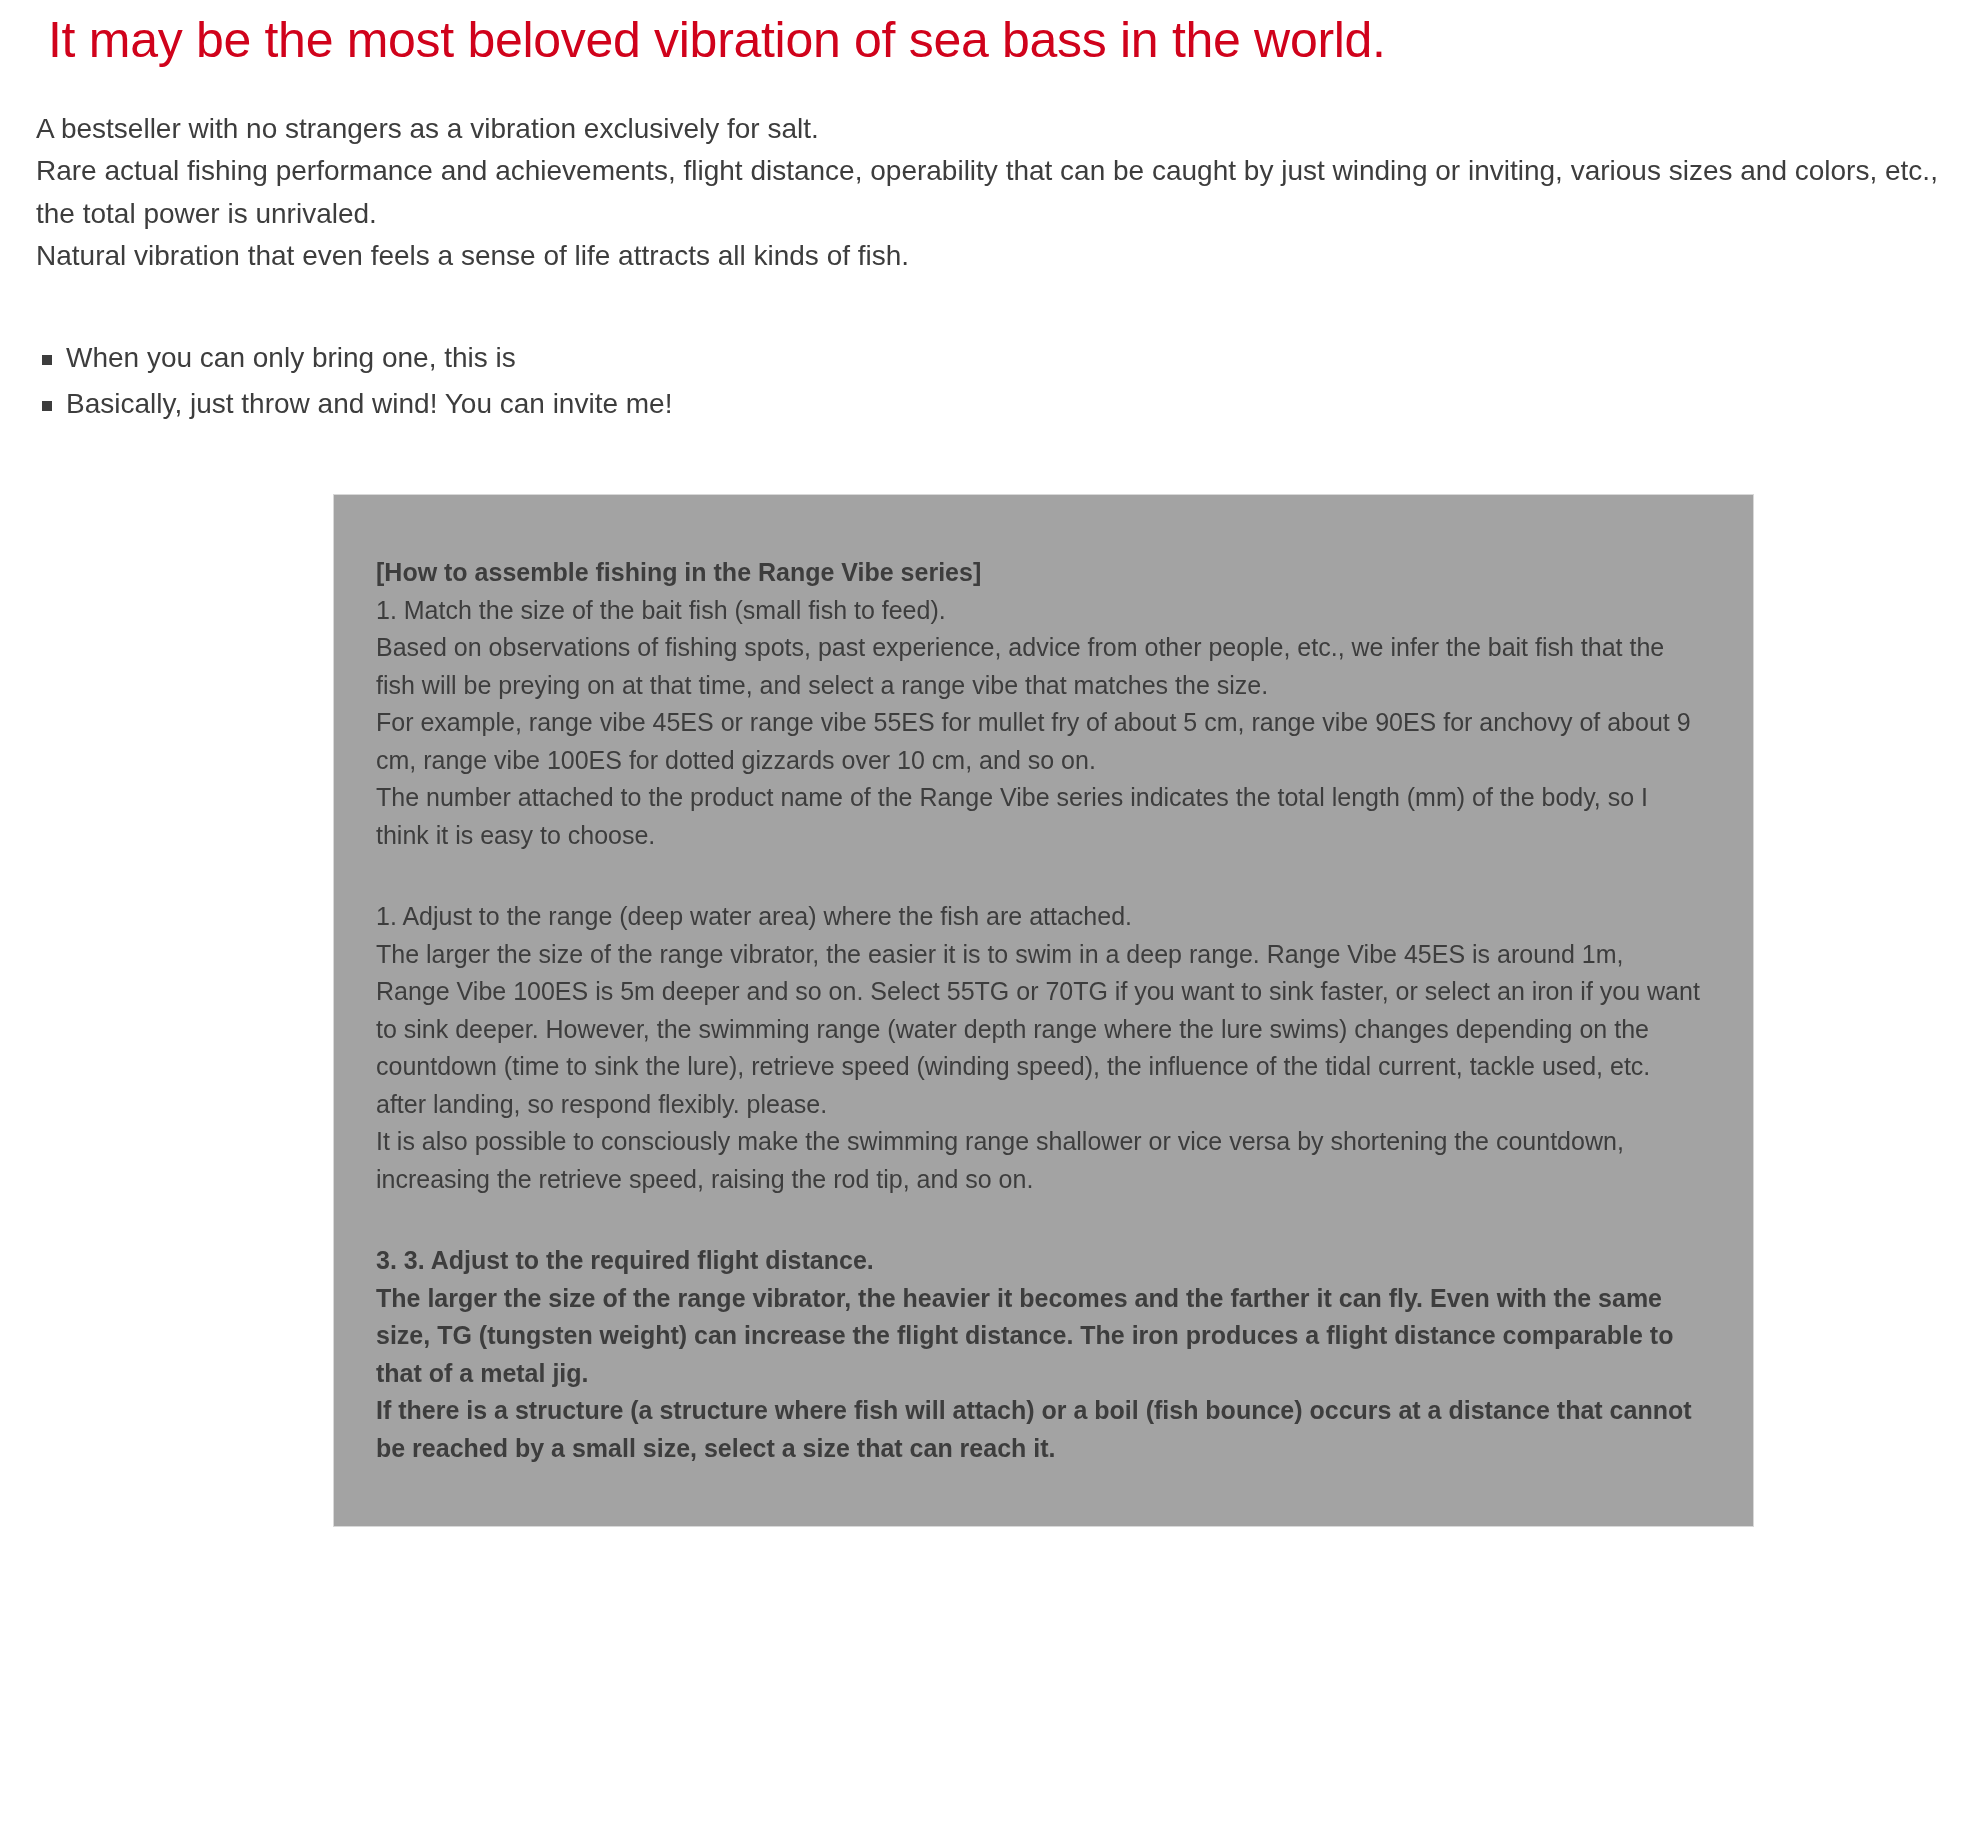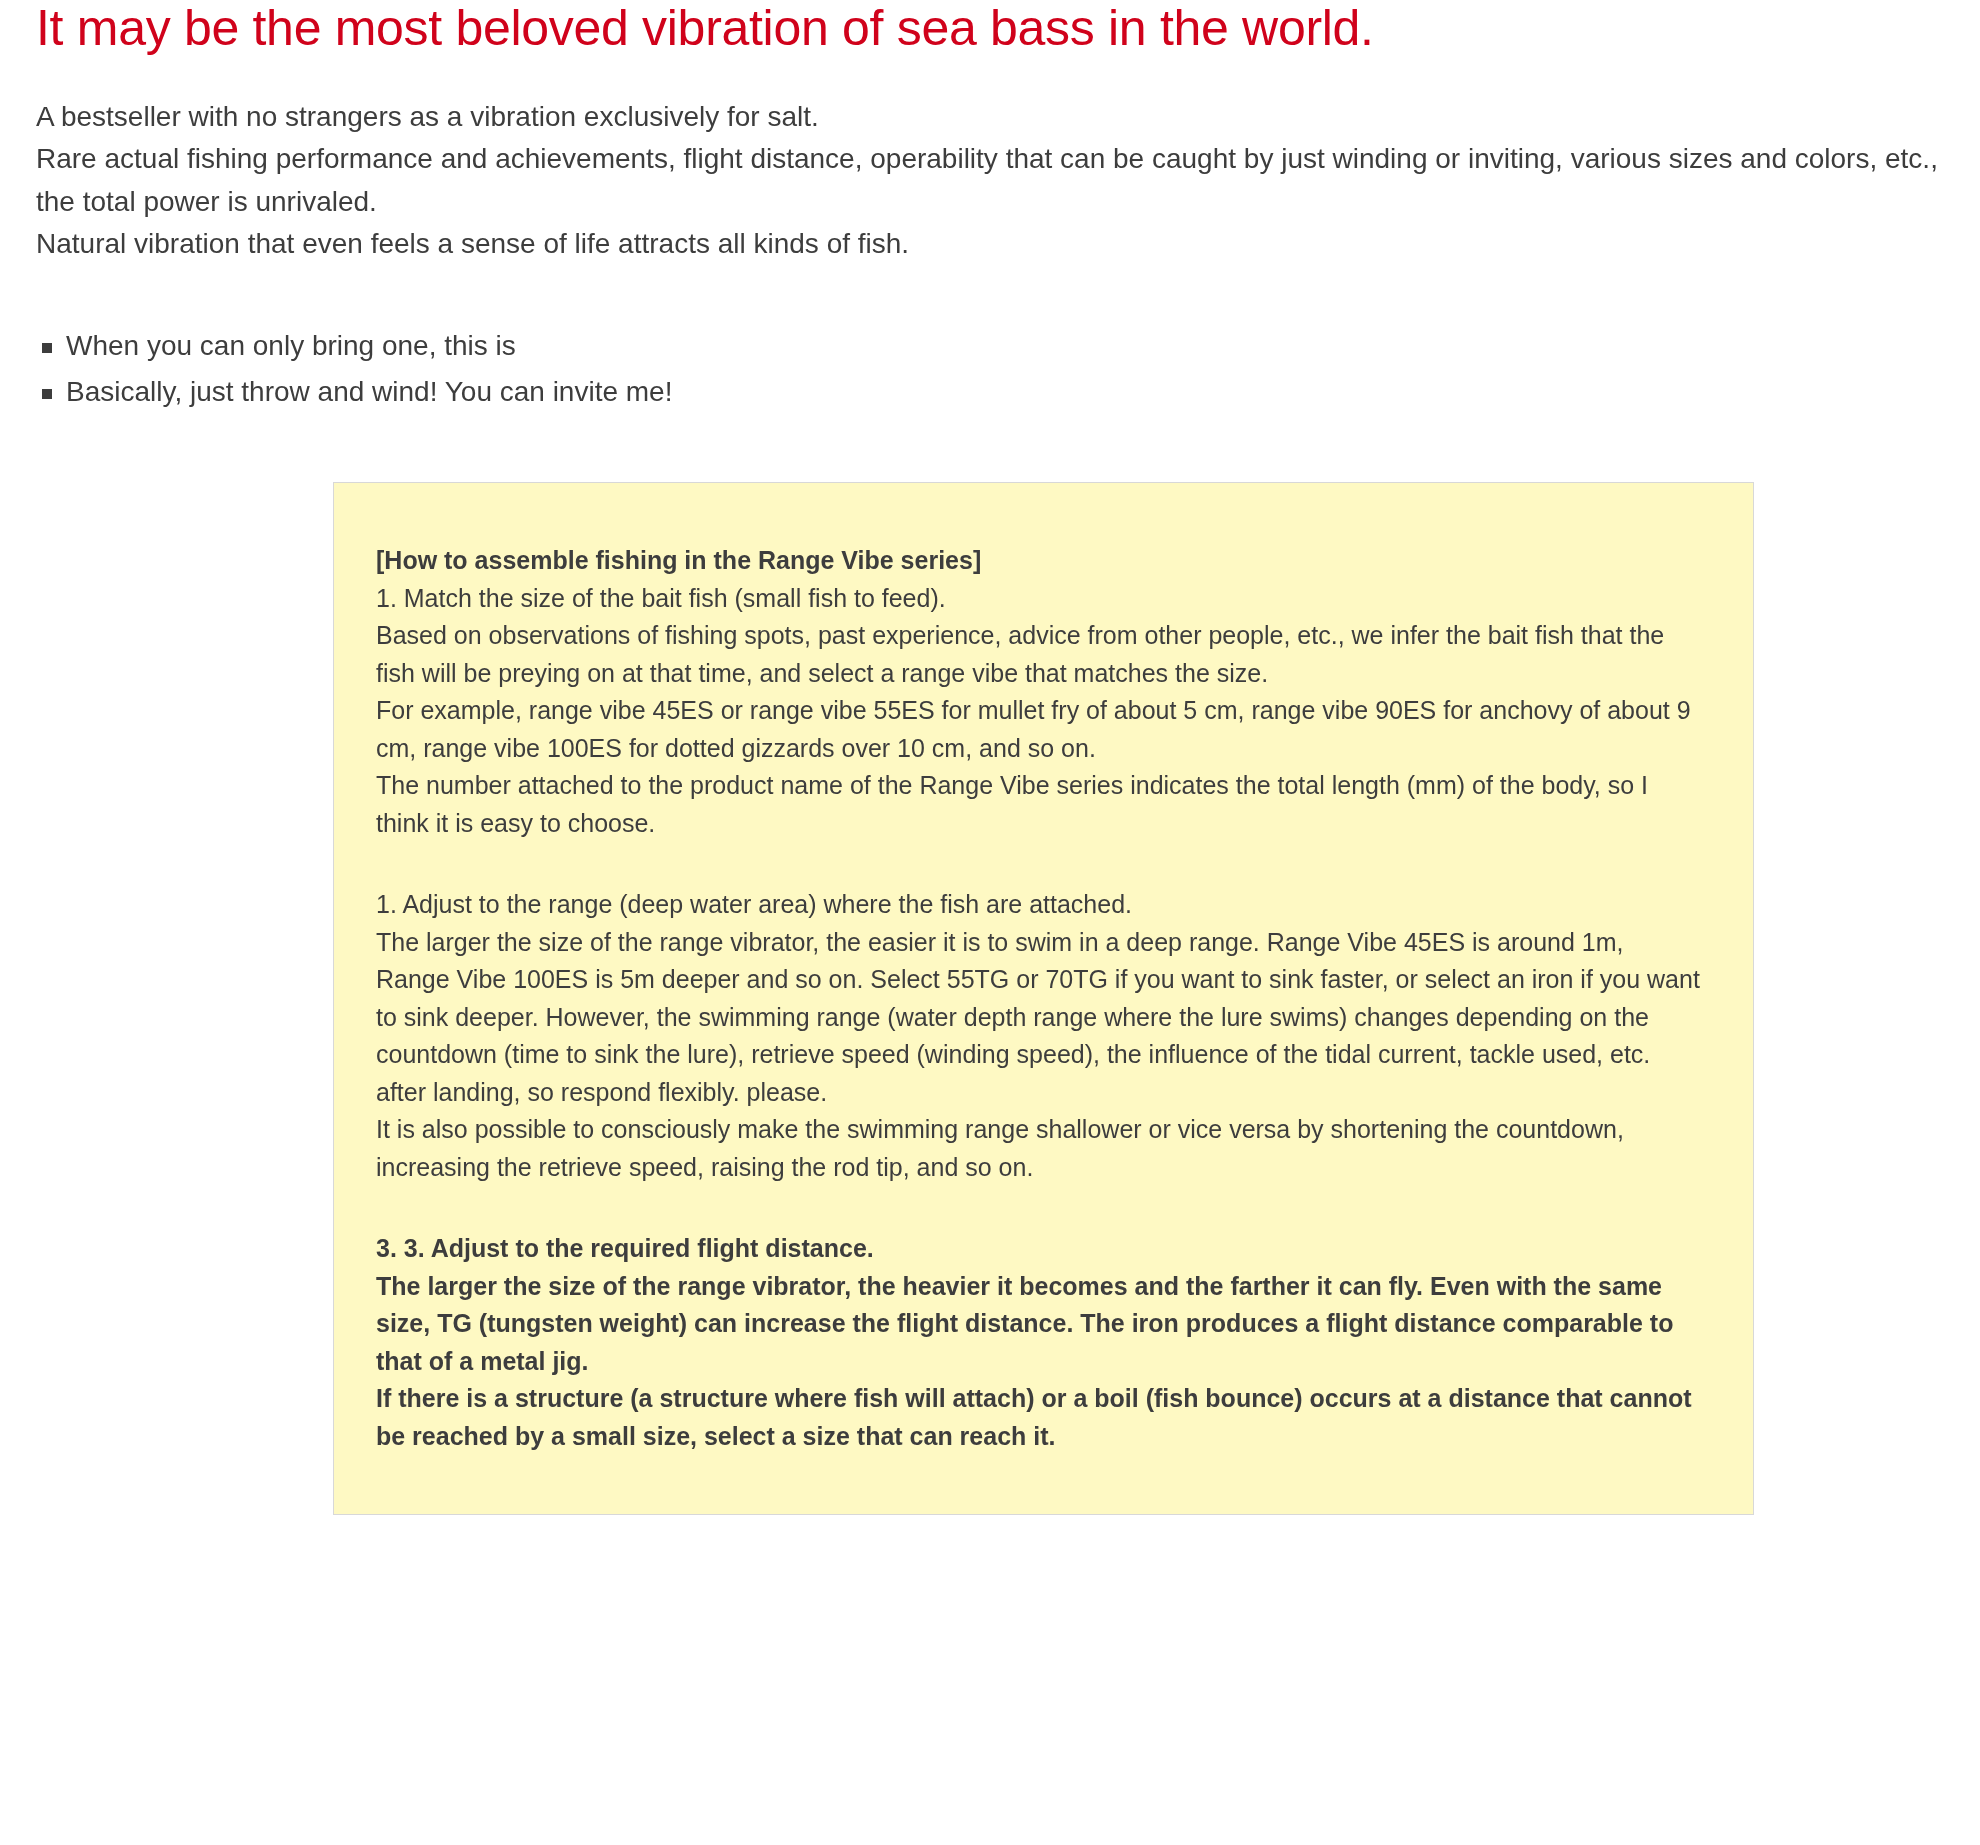--- a/index.html
+++ b/index.html
@@ -18,21 +18,21 @@
     width: 1980px;
     box-sizing: border-box;
     padding: 0 36px 0 36px;
   }
   .headline {
     color: #d0021b;
     font-size: 50px;
     font-weight: 400;
     line-height: 1.15;
     letter-spacing: -0.3px;
-    margin: 0;
+    margin: 12px;
     padding-top: 0;
     white-space: nowrap;
   }
   .intro {
     margin-top: 38px;
     font-size: 28px;
     line-height: 1.52;
     color: #3d3d3d;
     max-width: 1940px;
   }
@@ -58,21 +58,21 @@
     top: 20px;
     width: 10px;
     height: 10px;
     background: #3d3d3d;
   }
   .panel {
     margin: 67px 0 0 297px;
     width: 1421px;
     box-sizing: border-box;
     border: 1px solid #d8d8d8;
-    background: #fef9c3;
+    background: #a3a3a3;
     padding: 59px 51px 59px 42px;
     min-height: 990px;
   }
   .panel-title {
     color: #d0021b;
     font-weight: bold;
     font-size: 25px;
     line-height: 1.5;
     margin: 0 0 4px 0;
   }

